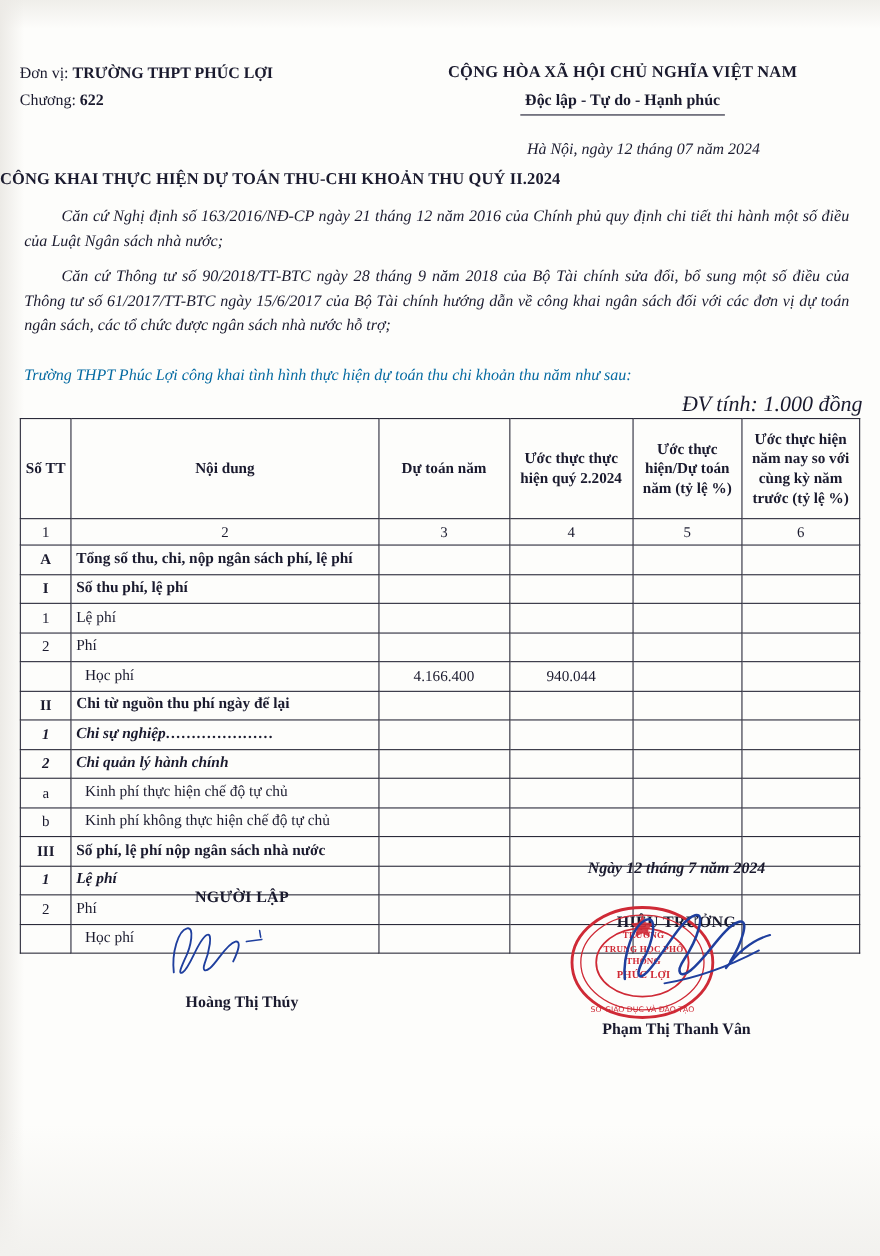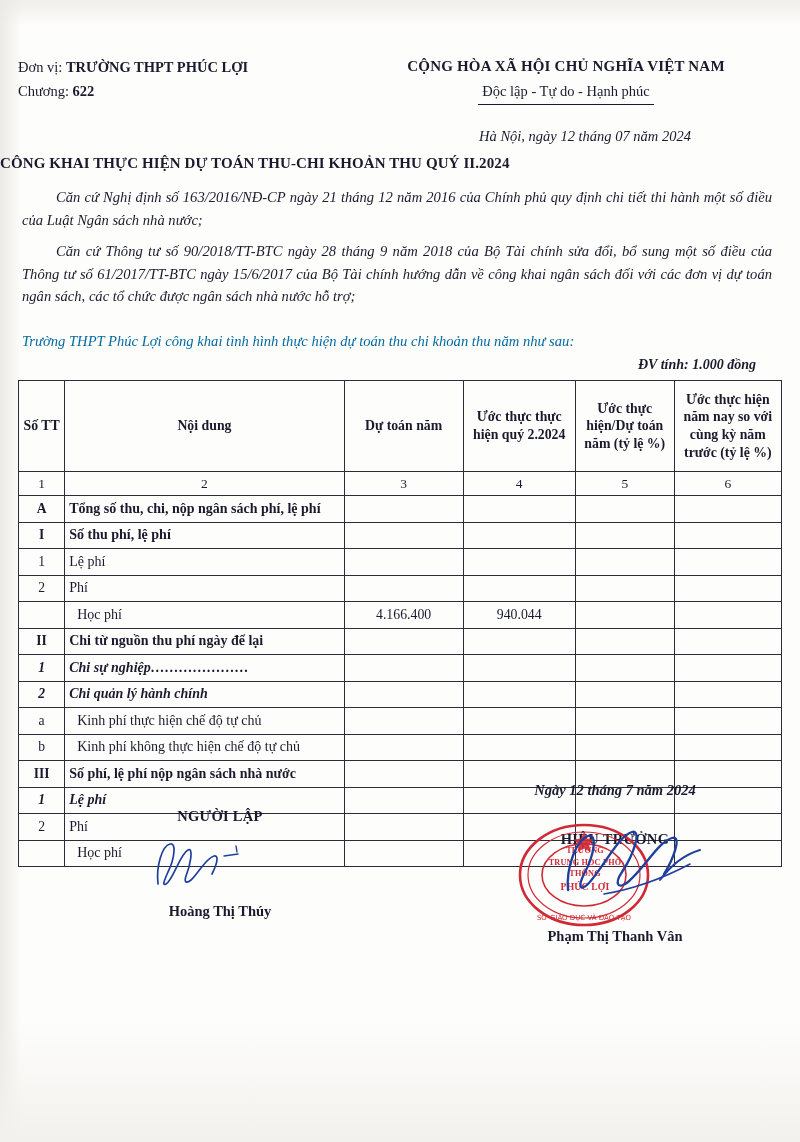--- a/index.html
+++ b/index.html
@@ -68,21 +68,21 @@
     text-align: center;
     font-size: 14.5px;
     line-height: 1.6;
   }
   .hdr-right .nation {
     font-weight: bold;
     letter-spacing: 0.2px;
     font-size: 15px;
   }
   .hdr-right .motto {
-    font-weight: normal;
+    font-weight: bold;
     display: inline-block;
     border-bottom: 1.2px solid #1a1a2e;
     padding: 0 4px 1px 4px;
     margin-top: 2px;
     font-size: 14.5px;
   }
   .dateline {
     position: absolute;
     top: 128px;
     left: 420px;
@@ -113,24 +113,23 @@
     text-align: justify;
   }
   .para .ind { display: inline-block; width: 34px; }
   #para1 { top: 186px; }
   #para2 { top: 240px; }
   #para3 { top: 330px; font-style: italic; color: #0369a1; }
 
   .unit-note {
     position: absolute;
     top: 357px;
-    right: 44px;
+    right: 16px;
     font-style: italic;
-    font-size: 14px;
-    font-weight: bold;
+    font-size: 20px;
   }
 
   
   .tbl-wrap {
     position: absolute;
     top: 380px;
     left: 18px;
     width: 764px;
   }
   table.main {

